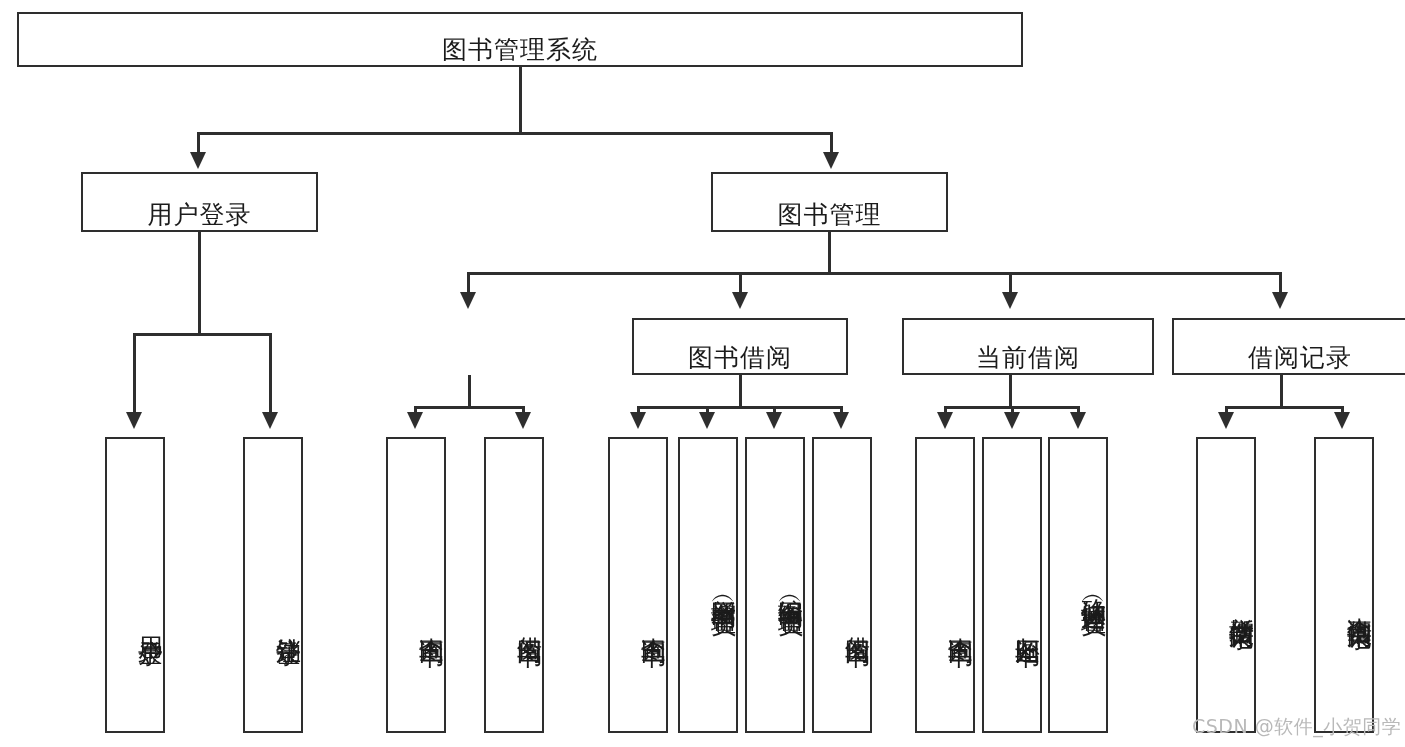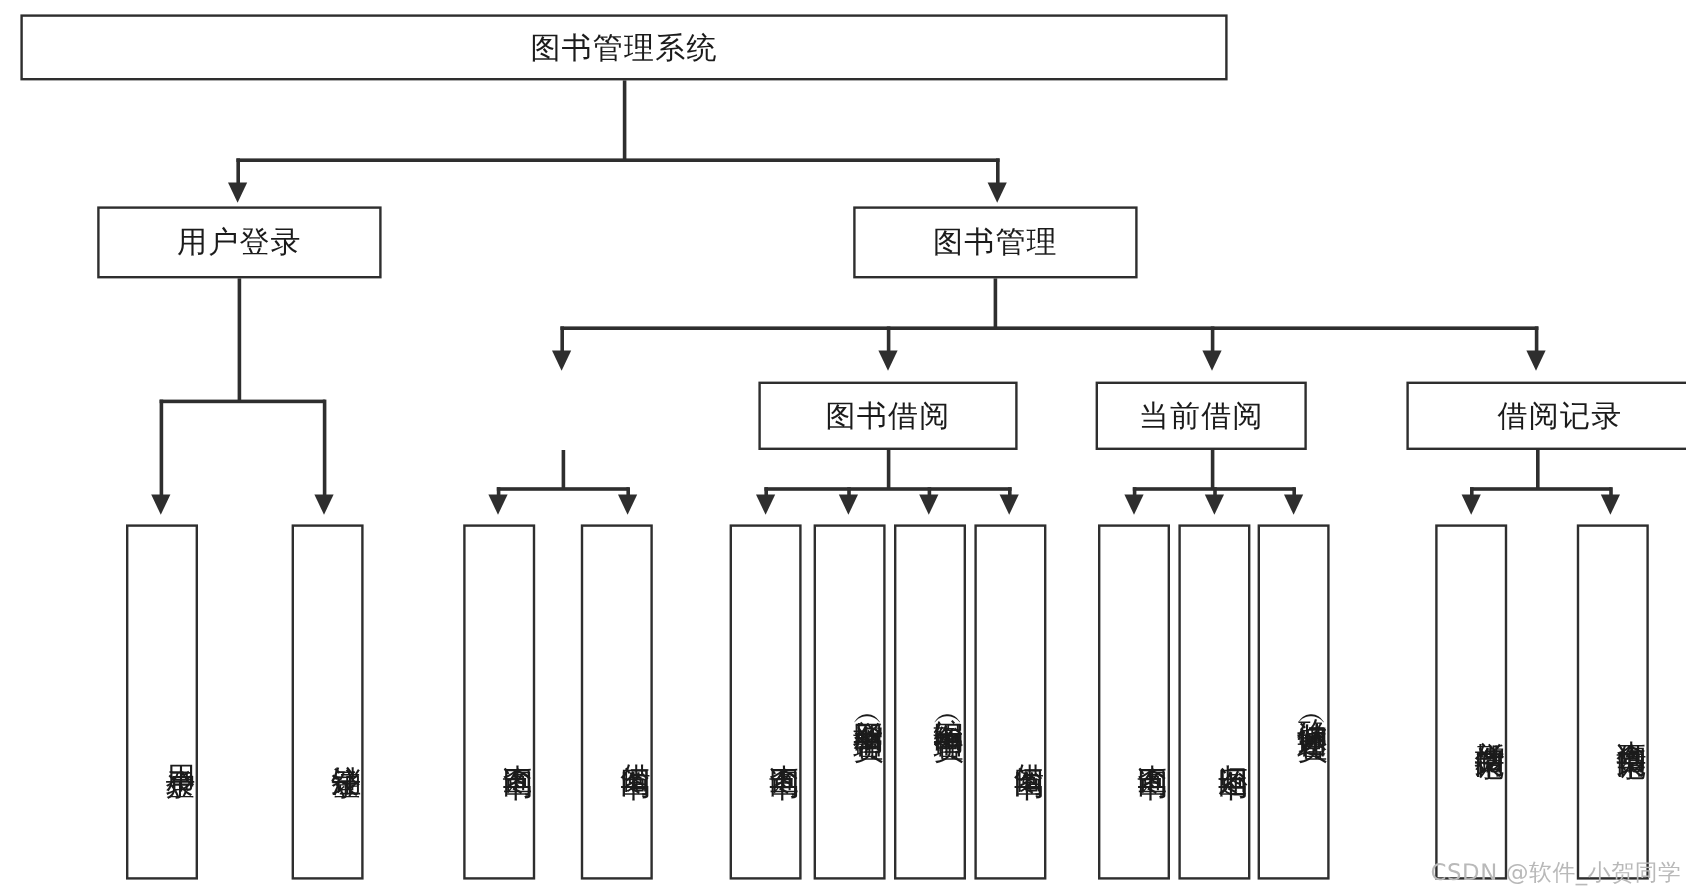--- a/index.html
+++ b/index.html
@@ -16,21 +16,21 @@
     height: 747px;
     background: #ffffff;
     overflow: hidden;
   }
   .node {
     position: absolute;
     box-sizing: border-box;
     background: #ffffff;
     border: 2.5px solid #2e2e2e;
     display: flex;
-    align-items: center;
+    align-items: flex-end;
     justify-content: center;
     color: #1b1b1b;
   }
   .node.horiz {
     font-size: 25px;
     letter-spacing: 1px;
     line-height: 1.2;
   }
   .node.vert {
     writing-mode: vertical-rl;
@@ -109,21 +109,21 @@
   <div class="line vline" style="left:739px; top:272px; width:2.5px; height:22px;"></div>
   <div class="arrow" style="left:732px; top:292px;"></div>
   <div class="line vline" style="left:1009px; top:272px; width:2.5px; height:22px;"></div>
   <div class="arrow" style="left:1002px; top:292px;"></div>
   <div class="line vline" style="left:1279px; top:272px; width:2.5px; height:22px;"></div>
   <div class="arrow" style="left:1272px; top:292px;"></div>
 
   <div class="node horiz" style="left:632px; top:318px; width:216px; height:57px;">
     <span>图书借阅</span>
   </div>
-  <div class="node horiz" style="left:902px; top:318px; width:176px; height:57px;margin-left:11px;">
+  <div class="node horiz" style="left:902px; top:318px; width:252px; height:57px;">
     <span>当前借阅</span>
   </div>
   <div class="node horiz" style="left:1172px; top:318px; width:256px; height:57px;">
     <span>借阅记录</span>
   </div>
 
   <div class="line vline" style="left:468px; top:375px; width:2.5px; height:33px;"></div>
   <div class="line hline" style="left:414px; top:406px; width:110px; height:2.5px;"></div>
   <div class="line vline" style="left:414px; top:406px; width:2.5px; height:8px;"></div>
   <div class="arrow" style="left:407px; top:412px;"></div>

